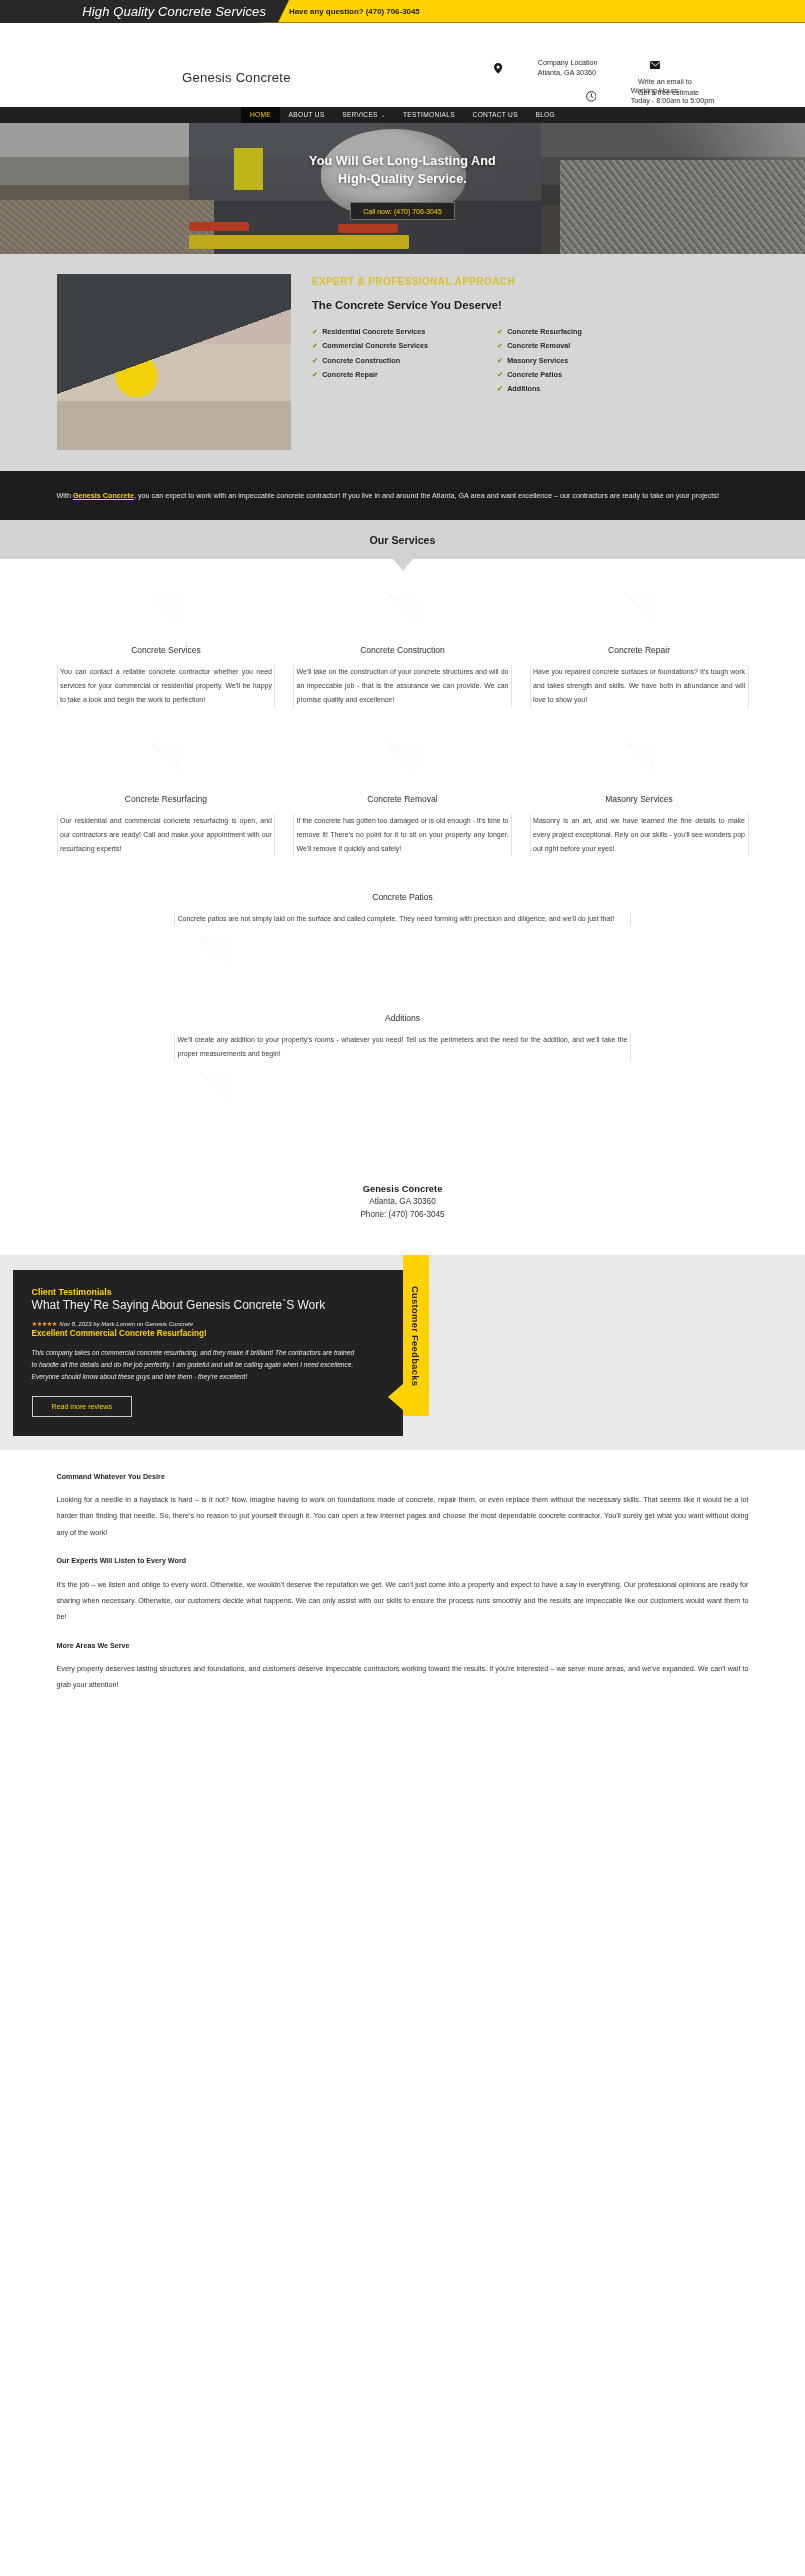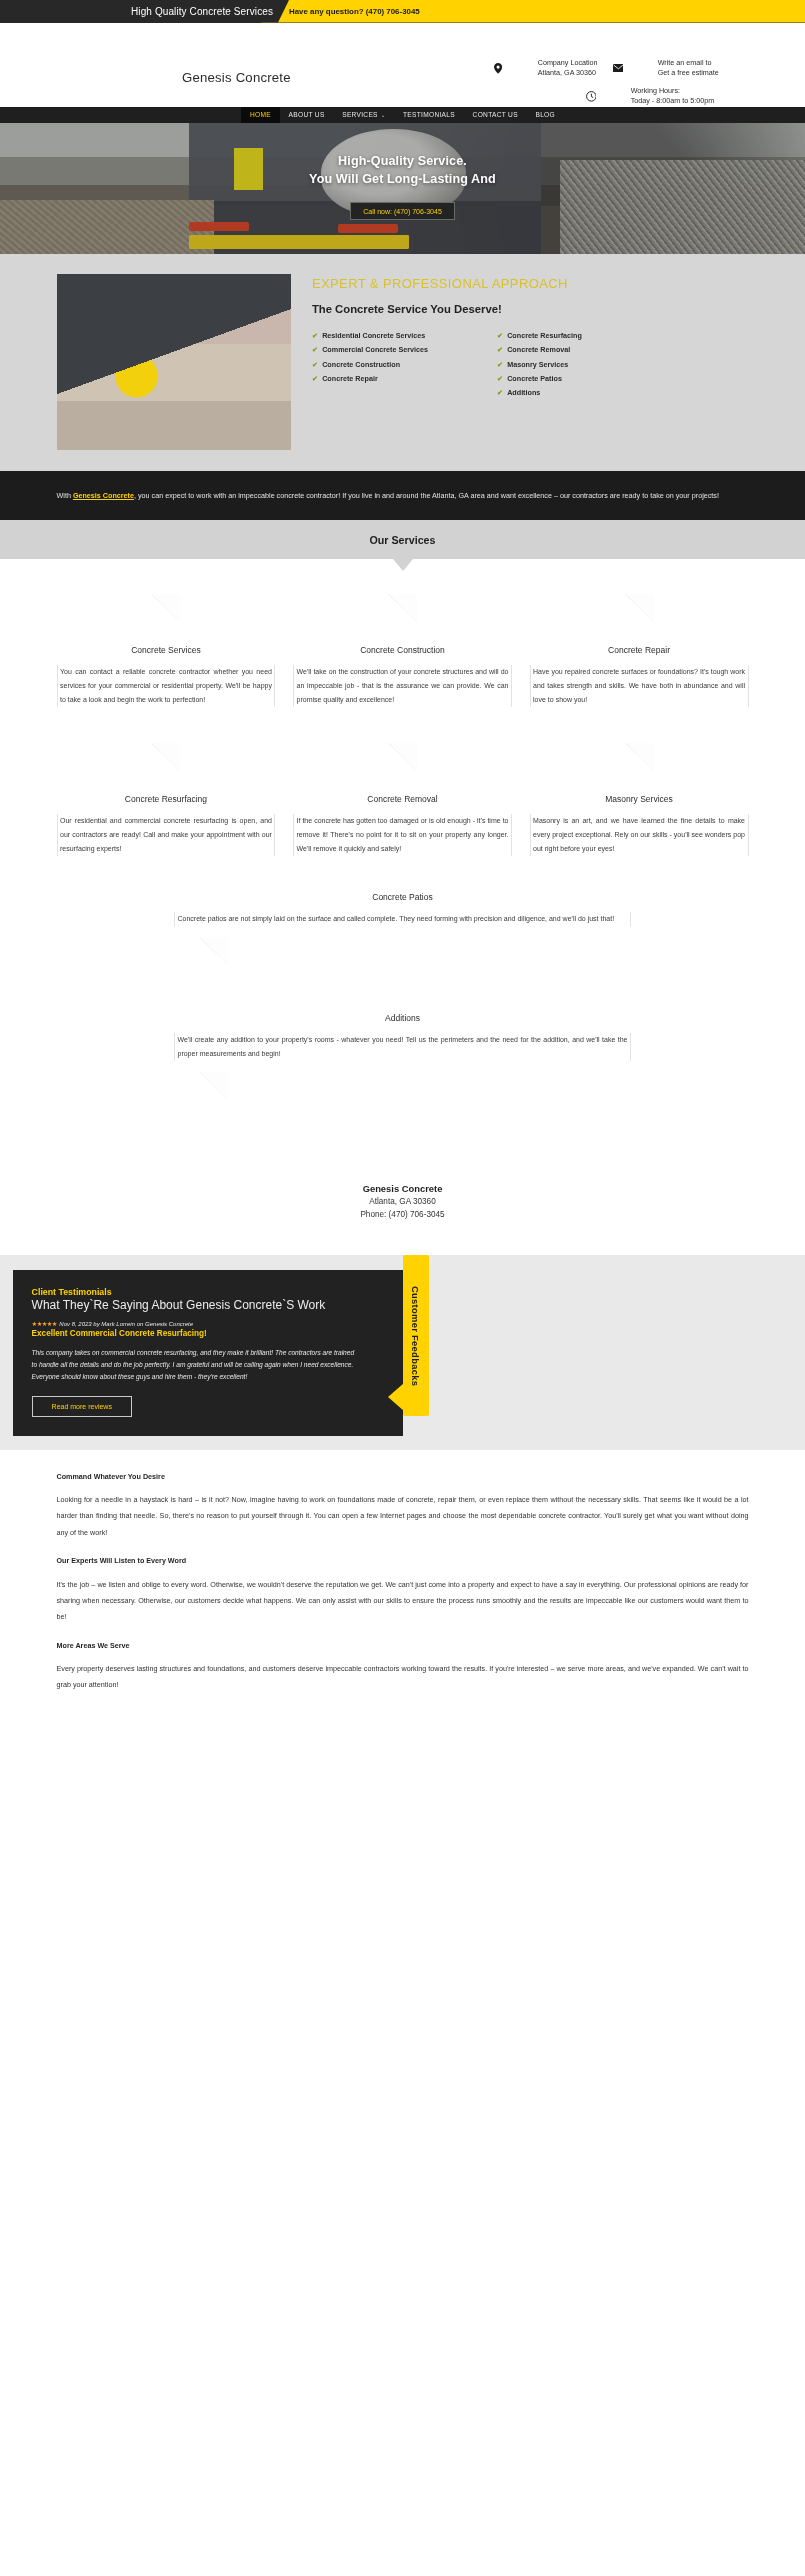--- a/index.html
+++ b/index.html
@@ -13,31 +13,32 @@
 
   
   .topbar {
     position: relative;
     height: 22.6px;
     background: #282828;
     overflow: hidden;
   }
   .topbar-left {
     position: absolute;
-    left: 10px; top: 0;
+    left: 3px; top: 0;
     height: 22.6px;
     width: 296px;
     display: flex;
     align-items: center;
     justify-content: flex-end;
     padding-right: 33px;
     color: #ffffff;
-    font-size: 10px;
+    font-size: 13px;
     letter-spacing: 0.1px;
     z-index: 3;
+    font-style: italic;
   }
   .topbar-yellow {
     position: absolute;
     left: 0; top: 0;
     width: 805px; height: 22.6px;
     background: #FFD200;
     clip-path: polygon(274px 0, 805px 0, 805px 22.6px, 261px 22.6px);
     z-index: 1;
   }
   .topbar-dark {
@@ -80,21 +81,21 @@
   }
   .hinfo-ico {
     width: 14px; height: 14px;
     display: flex; align-items: center; justify-content: center;
     color: #1c1c1c;
     flex: none;
   }
   .hinfo-txt { font-size: 7.2px; line-height: 10.7px; color: #2b2b2b; }
   .hinfo-txt b { font-weight: normal; display: block; padding-left: 27px; }
   #hinfo-loc { left: 491px; top: 35px; }
-  #hinfo-mail { left: 611px; top: 35px; }
+  #hinfo-mail { left: 611px; top: 35px; flex-direction: column; }
   #hinfo-hours { left: 584px; top: 63px; }
 
   
   .nav {
     height: 16.4px;
     background: #1f1f1f;
     display: flex;
     align-items: stretch;
     justify-content: center;
     position: relative;
@@ -207,23 +208,24 @@
     flex: none;
     background:
       linear-gradient(160deg, #3c3f44 0 46%, transparent 46%),
       radial-gradient(circle at 34% 58%, #f2d00b 0 11%, transparent 12%),
       linear-gradient(180deg, #c9b7ad 0 40%, #cfc3b4 40% 72%, #b9ae9f 72% 100%),
       linear-gradient(90deg, #3a3d42 0 40%, #b9685f 40% 62%, #c7bdb0 62% 84%, #d07a42 84% 100%);
   }
   .about-right { padding-top: 2.5px; }
   .about-kicker {
     color: #d8c12b;
-    font-size: 13px;
+    font-size: 10px;
     letter-spacing: 0.4px;
     margin-bottom: 11.3px;
+    font-weight: bold;
   }
   .about-h2 {
     font-size: 11.3px;
     font-weight: bold;
     color: #232323;
     margin-bottom: 15px;
   }
   .about-lists { display: flex; gap: 34px; }
   .about-col { width: 151px; }
   .about-li {
@@ -466,22 +468,22 @@
     <div class="hero-grav"></div>
     <div class="hero-dirt"></div>
     <div class="hero-lamp1"></div>
     <div class="hero-lamp2"></div>
     <div class="hero-lamp3"></div>
     <div class="hero-lamp4"></div>
   </div>
   <div class="hero-overlay"></div>
   <div class="hero-content">
     <div class="hero-title">
+      <div>You Will Get Long-Lasting And</div>
       <div>High-Quality Service.</div>
-      <div>You Will Get Long-Lasting And</div>
     </div>
     <div class="hero-btn">Call now: (470) 706-3045</div>
   </div>
 </section>
 
 <section class="about">
   <div class="about-inner">
     <div class="about-img"></div>
     <div class="about-right">
       <div class="about-kicker">EXPERT &amp; PROFESSIONAL APPROACH</div>

